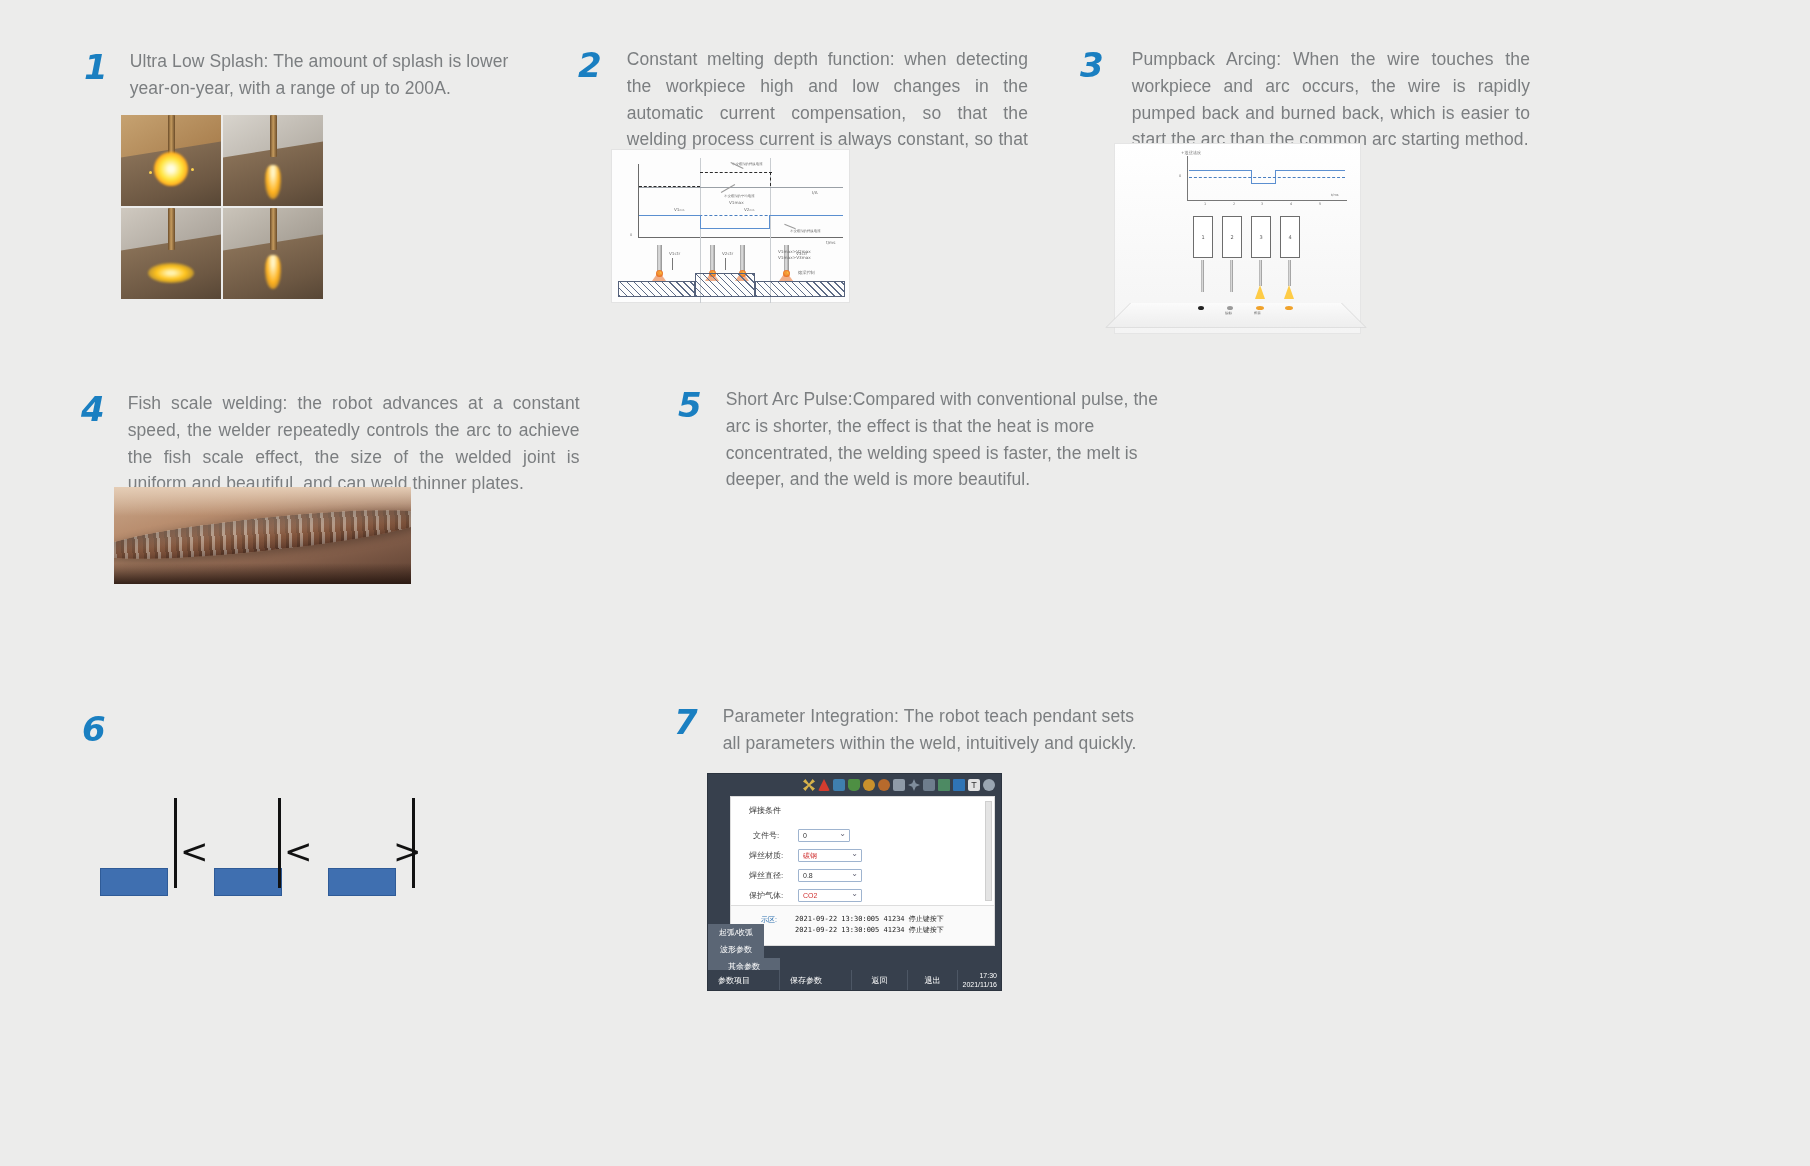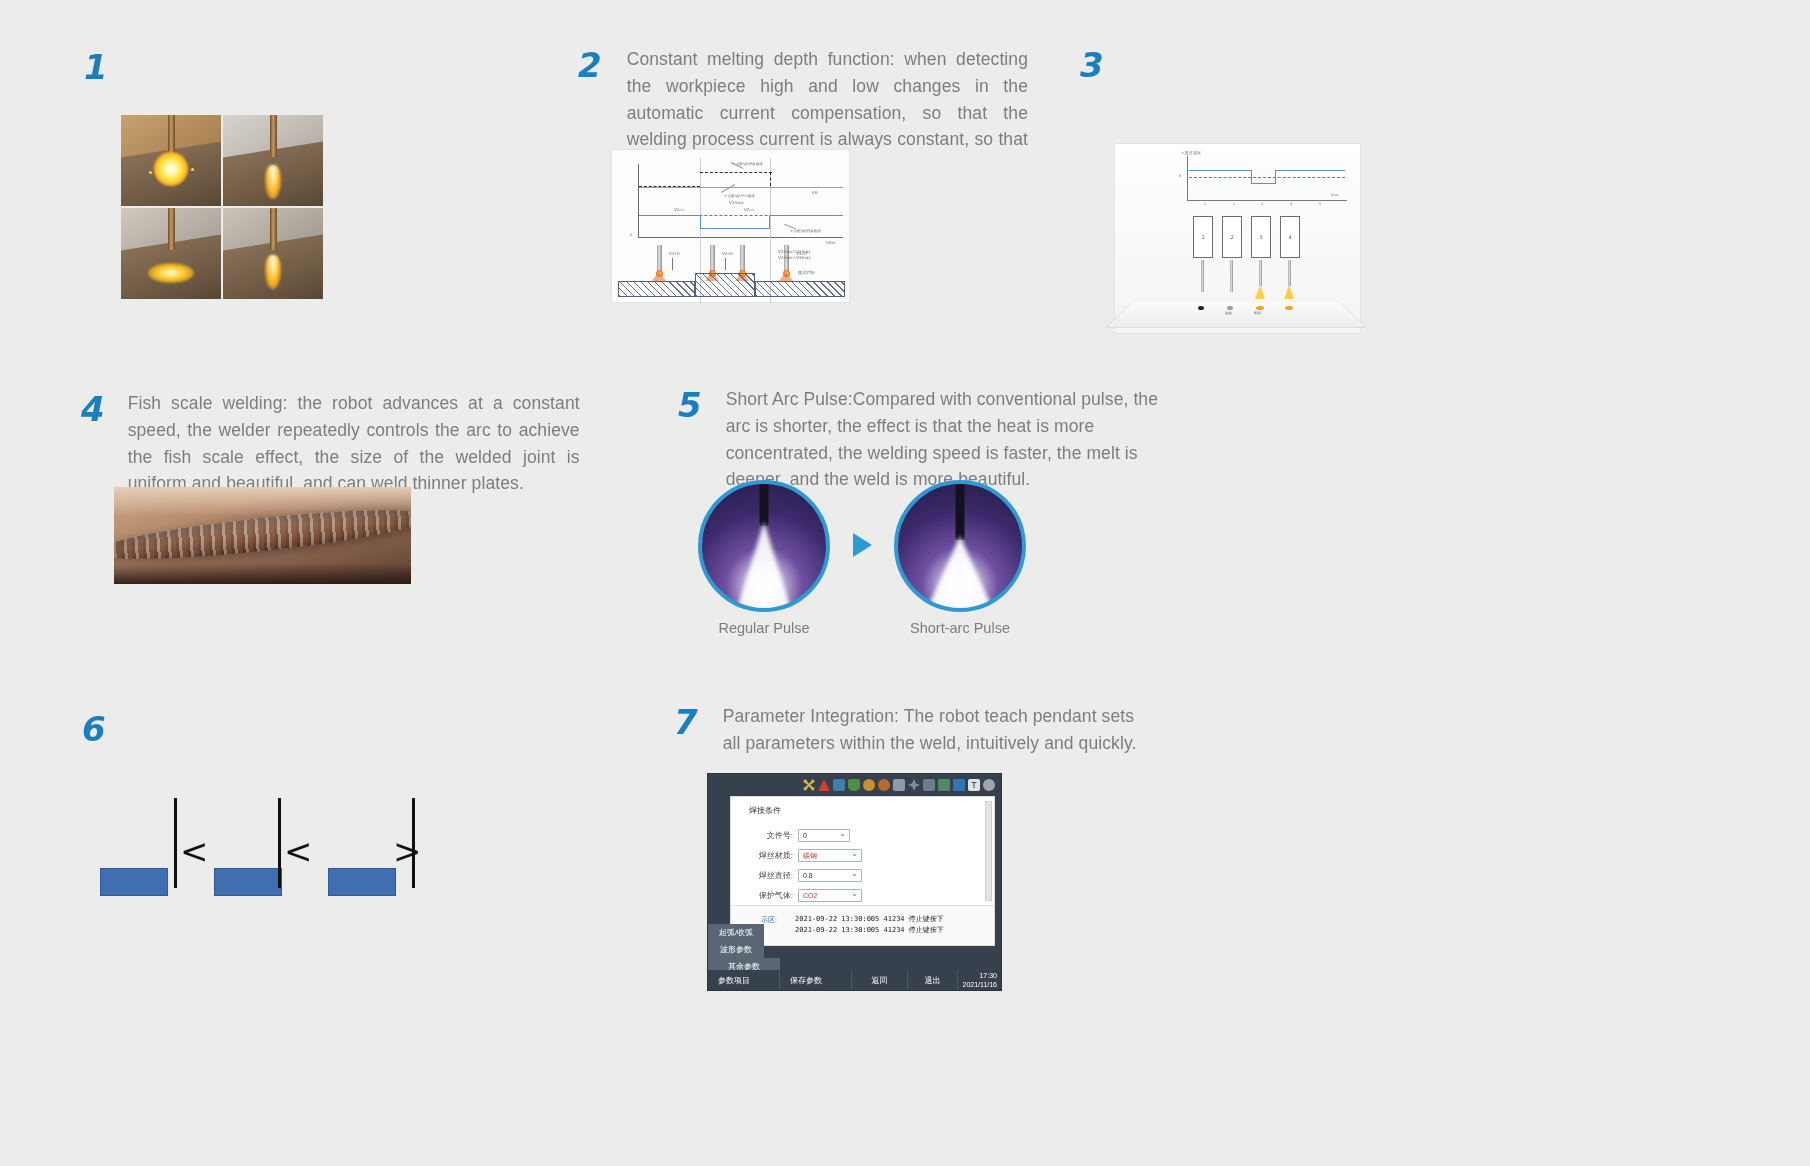--- a/index.html
+++ b/index.html
@@ -163,21 +163,21 @@
   .chev { position: absolute; font-size: 34px; color: #111; font-family: "DejaVu Sans", sans-serif; line-height: 1; }
 
   
   .pendant { position: absolute; background: #37404d; border: 1px solid #2c343f; }
   .pend-top { position: absolute; left:0; right:0; top:0; height: 22px; background: #37404d;
     display:flex; align-items:center; justify-content:flex-end; gap:3px; padding-right: 6px; }
   .ticon { width: 12px; height: 12px; display:inline-block; border-radius:2px; }
   .pend-body { position: absolute; background: #fff; }
   .pend-title { position:absolute; font-size: 8px; color:#333; }
   .frow { position: absolute; display: flex; align-items: center; }
-  .flabel { font-size: 8px; color: #444; width: 54px; text-align: right; margin-right: 5px; white-space: nowrap; }
+  .flabel { font-size: 8px; color: #444; width: 54px; text-align: center; margin-right: 5px; white-space: nowrap; }
   .fsel { width: 52px; height: 13px; border: 1px solid #9fb4cf; background: #fff;
     font-size: 7px; color: #333; display:flex; align-items:center; padding-left:4px;
     position: relative; border-radius: 1px; }
   .fsel.red { color: #d03030; }
   .fsel::after { content:"⌄"; position:absolute; right:3px; top:-1px; font-size:8px; color:#667; }
   .sidetab { position: absolute; background: #5b6675; color: #fff; font-size: 8px;
     display:flex; align-items:center; justify-content:center; }
   .logrow { position:absolute; font-size: 7px; color:#222; white-space: nowrap;
     font-family: "DejaVu Sans Mono", monospace; }
   .pend-bottom { position: absolute; left:0; right:0; bottom:0; height: 20px; background:#37404d;
@@ -188,20 +188,21 @@
   .scrollbar { position:absolute; background:#e4e4e4; border:1px solid #cfcfcf; }
 </style>
 </head>
 <body>
 
 <div class="page">
 
   <div class="feature" style="left:84px; top:48px; width:450px;">
     <div class="feat-head">
       <div class="num">1</div>
+      <div class="body-text" style="margin-left:22px; width:400px;">Ultra Low Splash: The amount of splash is lower year-on-year, with a range of up to 200A.</div>
     </div>
   </div>
 
   <div class="photo-grid" style="left:121px; top:115px;">
     <div class="cellph c1">
       <div class="plate"></div>
       <div class="wire"></div>
       <div class="arc-ball glow-a"></div>
       <div class="spark" style="left:28%;top:62%"></div>
       <div class="spark" style="left:70%;top:58%"></div>
@@ -292,20 +293,21 @@
 
       <div class="hatch" style="left:6px; top:131px; width:77px; height:16px;"></div>
       <div class="hatch" style="left:83px; top:123px; width:60px; height:24px;"></div>
       <div class="hatch" style="left:143px; top:131px; width:90px; height:16px;"></div>
     </div>
   </div>
 
   <div class="feature" style="left:1080px; top:46px; width:450px;">
     <div class="feat-head">
       <div class="num">3</div>
+      <div class="body-text just" style="margin-left:28px; width:405px;">Pumpback Arcing: When the wire touches the workpiece and arc occurs, the wire is rapidly pumped back and burned back, which is easier to start the arc than the common arc starting method.</div>
     </div>
   </div>
 
   <div class="chart3" style="left:1114px; top:143px; width:247px; height:191px;">
 
     <div class="tiny b" style="left:66px; top:6px;">+送丝速度</div>
     <div class="axisline" style="left:72px; top:12px; width:1px; height:44px; background:#777;"></div>
     <div class="axisline" style="left:72px; top:56px; width:160px; height:1px; background:#777;"></div>
     <div class="tiny" style="left:64px; top:30px;">0</div>
     <div class="tiny" style="left:216px; top:49px;">t/ms</div>
@@ -368,36 +370,20 @@
     <div class="dark4"></div>
   </div>
 
   <div class="feature" style="left:678px; top:386px; width:480px;">
     <div class="feat-head">
       <div class="num">5</div>
       <div class="body-text" style="margin-left:24px; width:440px;">Short Arc Pulse:Compared with conventional pulse, the arc is shorter, the effect is that the heat is more concentrated, the welding speed is faster, the melt is deeper, and the weld is more beautiful.</div>
     </div>
   </div>
 
-  <div class="pulse-wrap" style="left:698px; top:480px; width:330px; height:170px;">
-    <div class="pcircle" style="left:0; top:0; width:132px; height:132px;">
-      <div class="pwire" style="top:0; height:42px;"></div>
-      <div class="pcone" style="top:38px; width:0; height:0; border-left:28px solid transparent; border-right:28px solid transparent; border-bottom:90px solid rgba(255,255,255,.92);"></div>
-    </div>
-
-    <div class="arrow-play" style="left:155px; top:53px;"></div>
-
-    <div class="pcircle" style="left:196px; top:0; width:132px; height:132px;">
-      <div class="pwire" style="top:0; height:56px;"></div>
-      <div class="pcone" style="top:52px; width:0; height:0; border-left:34px solid transparent; border-right:34px solid transparent; border-bottom:76px solid rgba(255,255,255,.95);"></div>
-    </div>
-
-    <div class="cap" style="left:-5px; top:140px; width:142px;">Regular Pulse</div>
-    <div class="cap" style="left:191px; top:140px; width:142px;">Short-arc Pulse</div>
-  </div>
 
   <div class="feature" style="left:82px; top:710px; width:480px;">
     <div class="feat-head">
       <div class="num">6</div>
     </div>
   </div>
 
   <div class="seek" style="left:100px; top:798px; width:330px; height:100px;">
 
     <div class="blue-plate" style="left:0; top:70px; width:68px; height:28px;"></div>

